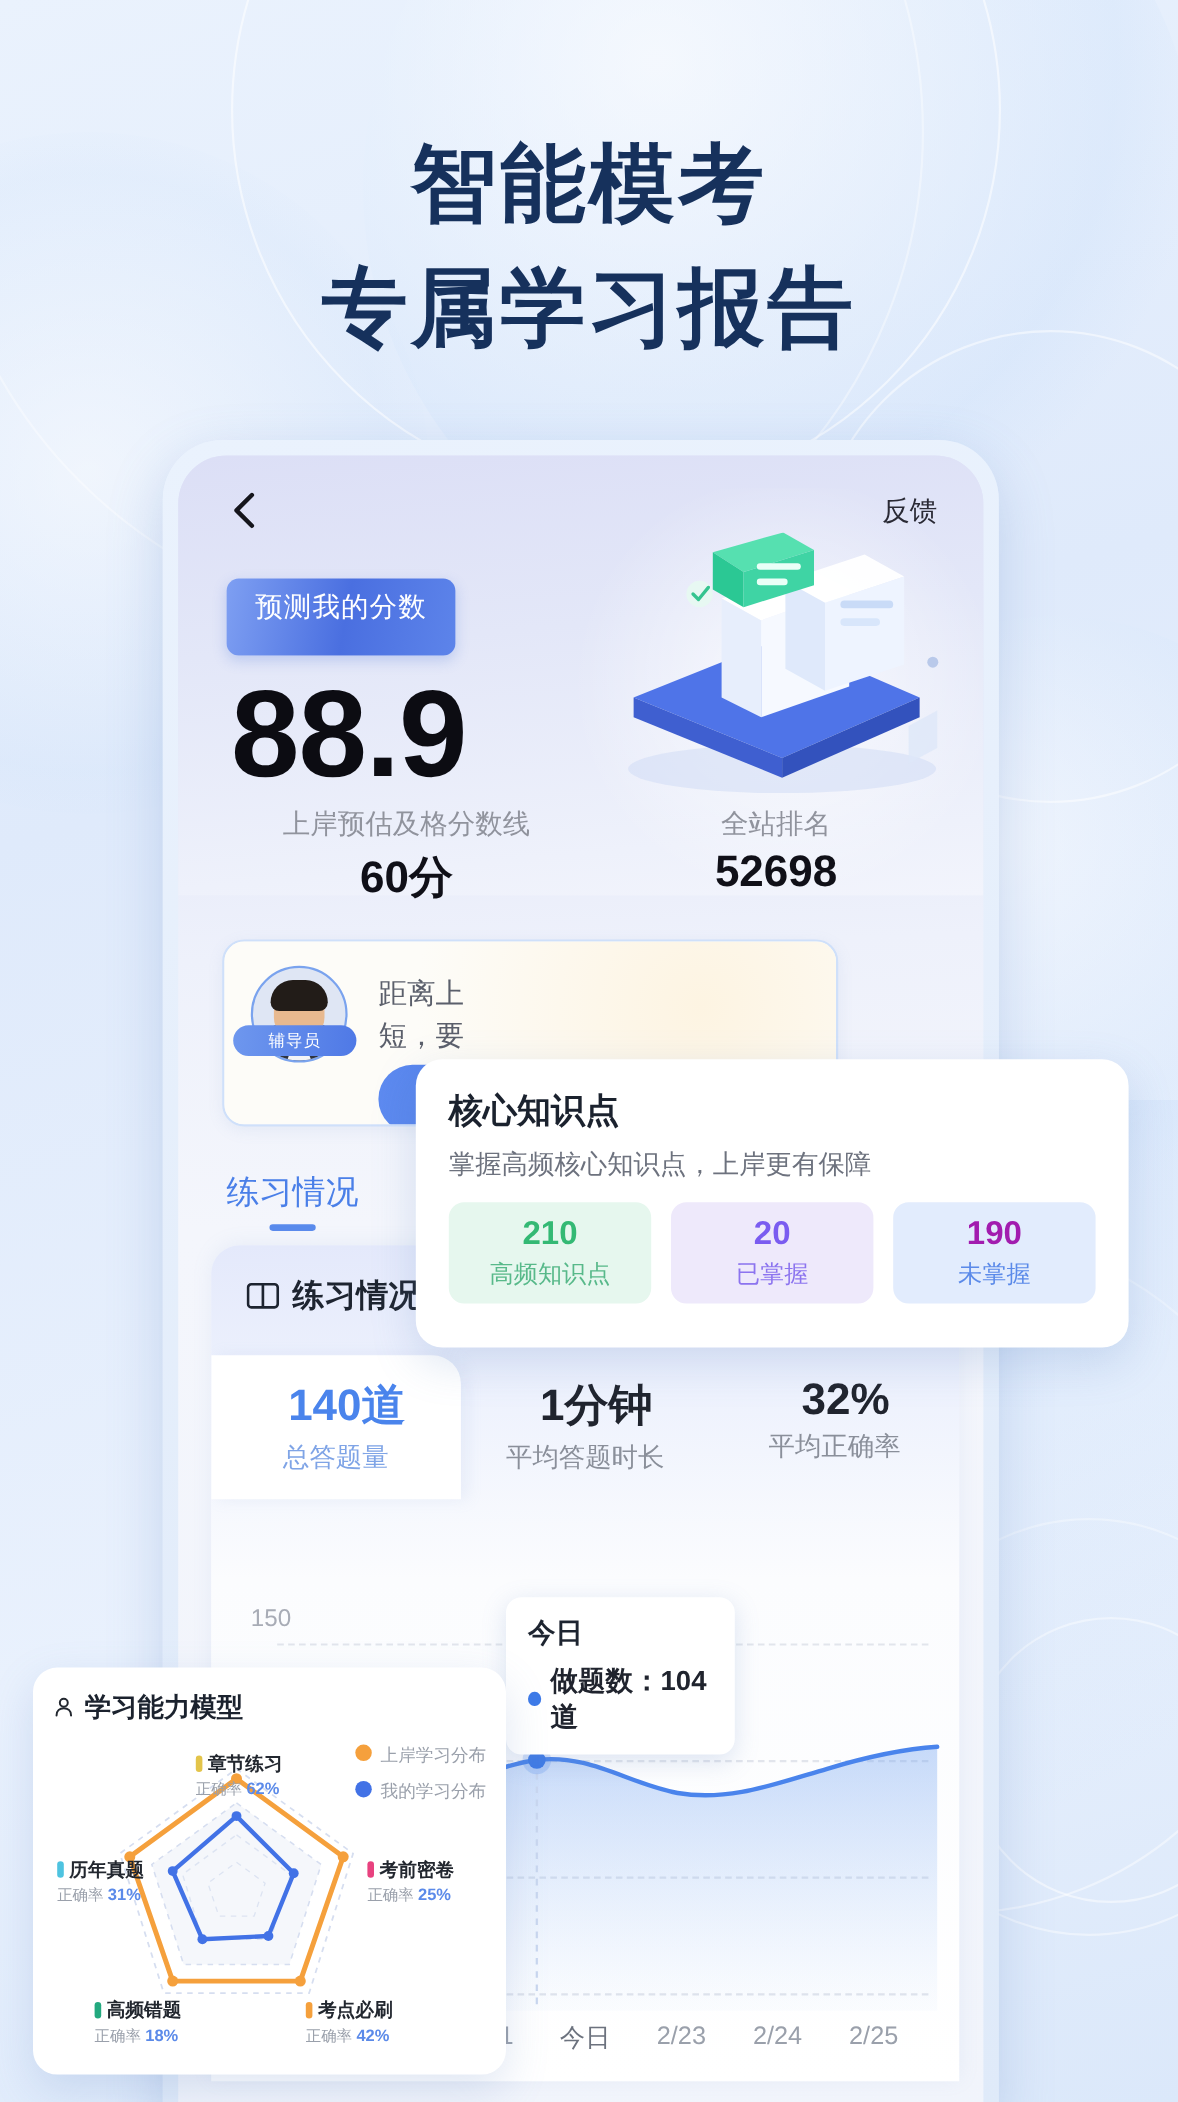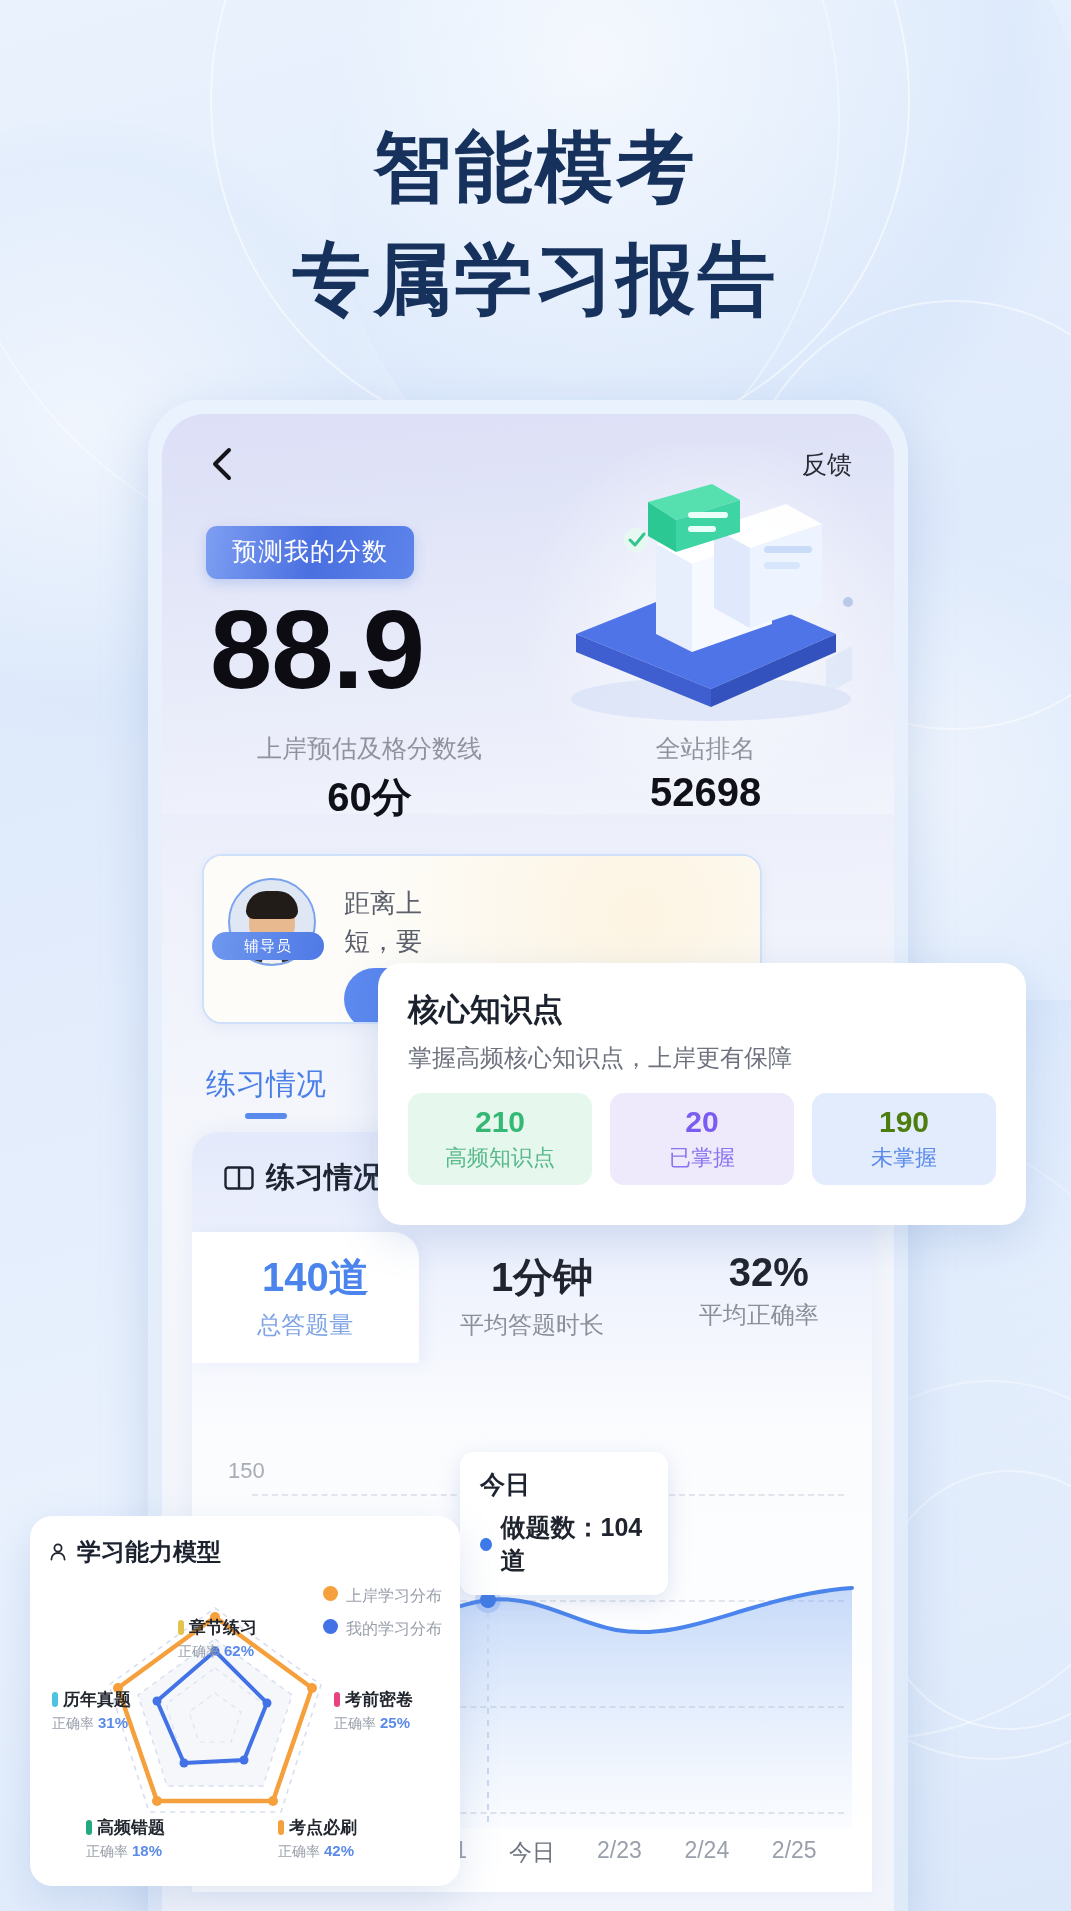--- a/index.html
+++ b/index.html
@@ -52,21 +52,21 @@
 
   
   .nav { position:absolute; top:20px; left:0; width:100%; height:60px; z-index:4;
          display:flex; align-items:center; justify-content:space-between; padding:0 42px; }
   .back { width:34px; height:34px; display:flex; align-items:center; justify-content:center; cursor:pointer; }
   .back svg { display:block; }
   .feedback { font-size:25px; color:#2a2a35; }
 
   
   .score-wrap { position:absolute; left:44px; top:112px; z-index:4; }
-  .badge { display:inline-block; padding:9px 26px 11px 26px; border-radius:11px;
+  .badge { display:inline-block; padding:9px 26px 28px 26px; border-radius:11px;
            background:linear-gradient(100deg,#7e9ff2 0%,#4a6fe0 52%,#5d84ea 100%);
            color:#fff; font-size:25px; font-weight:500; letter-spacing:1px;
            box-shadow:0 4px 12px rgba(80,120,220,.25); }
   .score { font-size:112px; font-weight:700; color:#0c0c12; letter-spacing:-1px;
            line-height:1.05; margin-top:12px; margin-left:4px; }
 
   
   .srow { position:absolute; left:0; top:318px; width:100%; z-index:4; display:flex; padding:0 30px; }
   .scell { flex:1; text-align:center; }
   .scell.left { flex:1.12; }
@@ -147,21 +147,21 @@
   .k-boxes { display:flex; gap:18px; margin-top:19px; }
   .kbox { flex:1; height:92px; border-radius:14px; display:flex; flex-direction:column;
           align-items:center; justify-content:center; }
   .kbox .kn { font-size:30px; font-weight:700; line-height:1.1; }
   .kbox .kl { font-size:22px; margin-top:5px; }
   .kb-green { background:#e6f7ee; }
   .kb-green .kn { color:#34b974; } .kb-green .kl { color:#58b98a; }
   .kb-purple { background:#eee9fb; }
   .kb-purple .kn { color:#7a5cf0; } .kb-purple .kl { color:#8c74ef; }
   .kb-blue { background:#e2ecfd; }
-  .kb-blue .kn { color:#4d7c0f; } .kb-blue .kl { color:#5b8ae9; }
+  .kb-blue .kn { color:#a21caf; } .kb-blue .kl { color:#5b8ae9; }
 
   
   .rcard { position:absolute; z-index:12; left:30px; top:1516px; width:430px; height:370px;
            background:#fff; border-radius:22px; padding:20px 18px;
            box-shadow:0 14px 40px rgba(100,135,195,.20); overflow:hidden; }
   .r-title { display:flex; align-items:center; gap:9px; font-size:24px; font-weight:700; color:#1b222e; }
   .r-legend { position:absolute; right:18px; top:70px; }
   .r-leg { display:flex; align-items:flex-start; gap:8px; margin-bottom:12px; }
   .r-leg i { width:15px; height:15px; border-radius:50%; display:block; }
   .r-leg span { font-size:16px; color:#9aa0ab; }
@@ -404,21 +404,21 @@
         <circle cx="-58" cy="81" r="5" fill="#f5a03c"></circle>
       <circle cx="-97" cy="-32" r="5" fill="#f5a03c"></circle>
       <circle cx="0" cy="-69" r="4.5" fill="#4272e6"></circle>
         <circle cx="52" cy="-17" r="4.5" fill="#4272e6"></circle>
       <circle cx="29" cy="40" r="4.5" fill="#4272e6"></circle>
         <circle cx="-31" cy="43" r="4.5" fill="#4272e6"></circle>
       <circle cx="-58" cy="-19" r="4.5" fill="#4272e6"></circle>
     </g>
   </svg>
 
-  <div class="r-ax" style="left:148px; top:76px;margin-top:24px;">
+  <div class="r-ax" style="left:148px; top:76px;">
     <div class="nm">
         <i style="background:#e3c44a"></i>
       <span>章节练习</span>
       </div>
     <div class="vl"><span>正确率</span><b>62%</b></div>
   </div>
 
   <div class="r-ax" style="left:304px; top:172px;">
     <div class="nm">
         <i style="background:#e8427f"></i>

